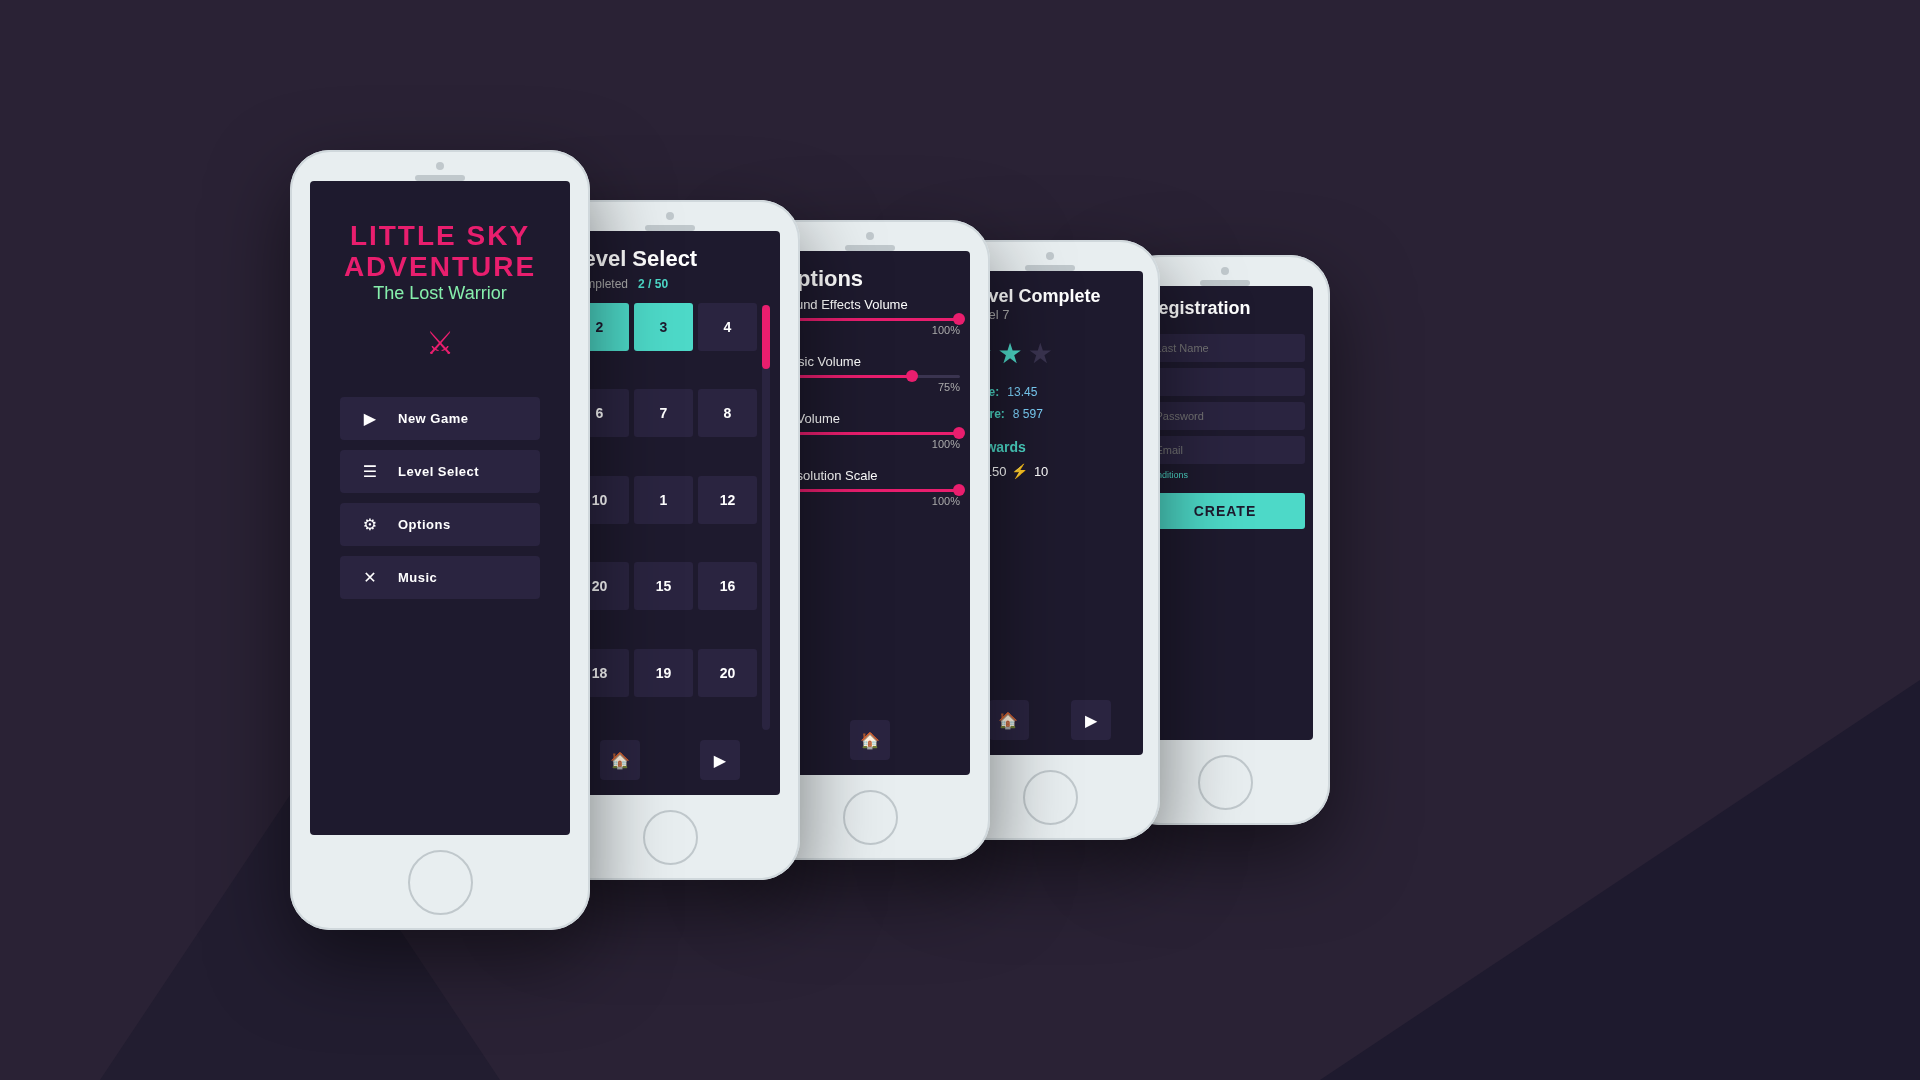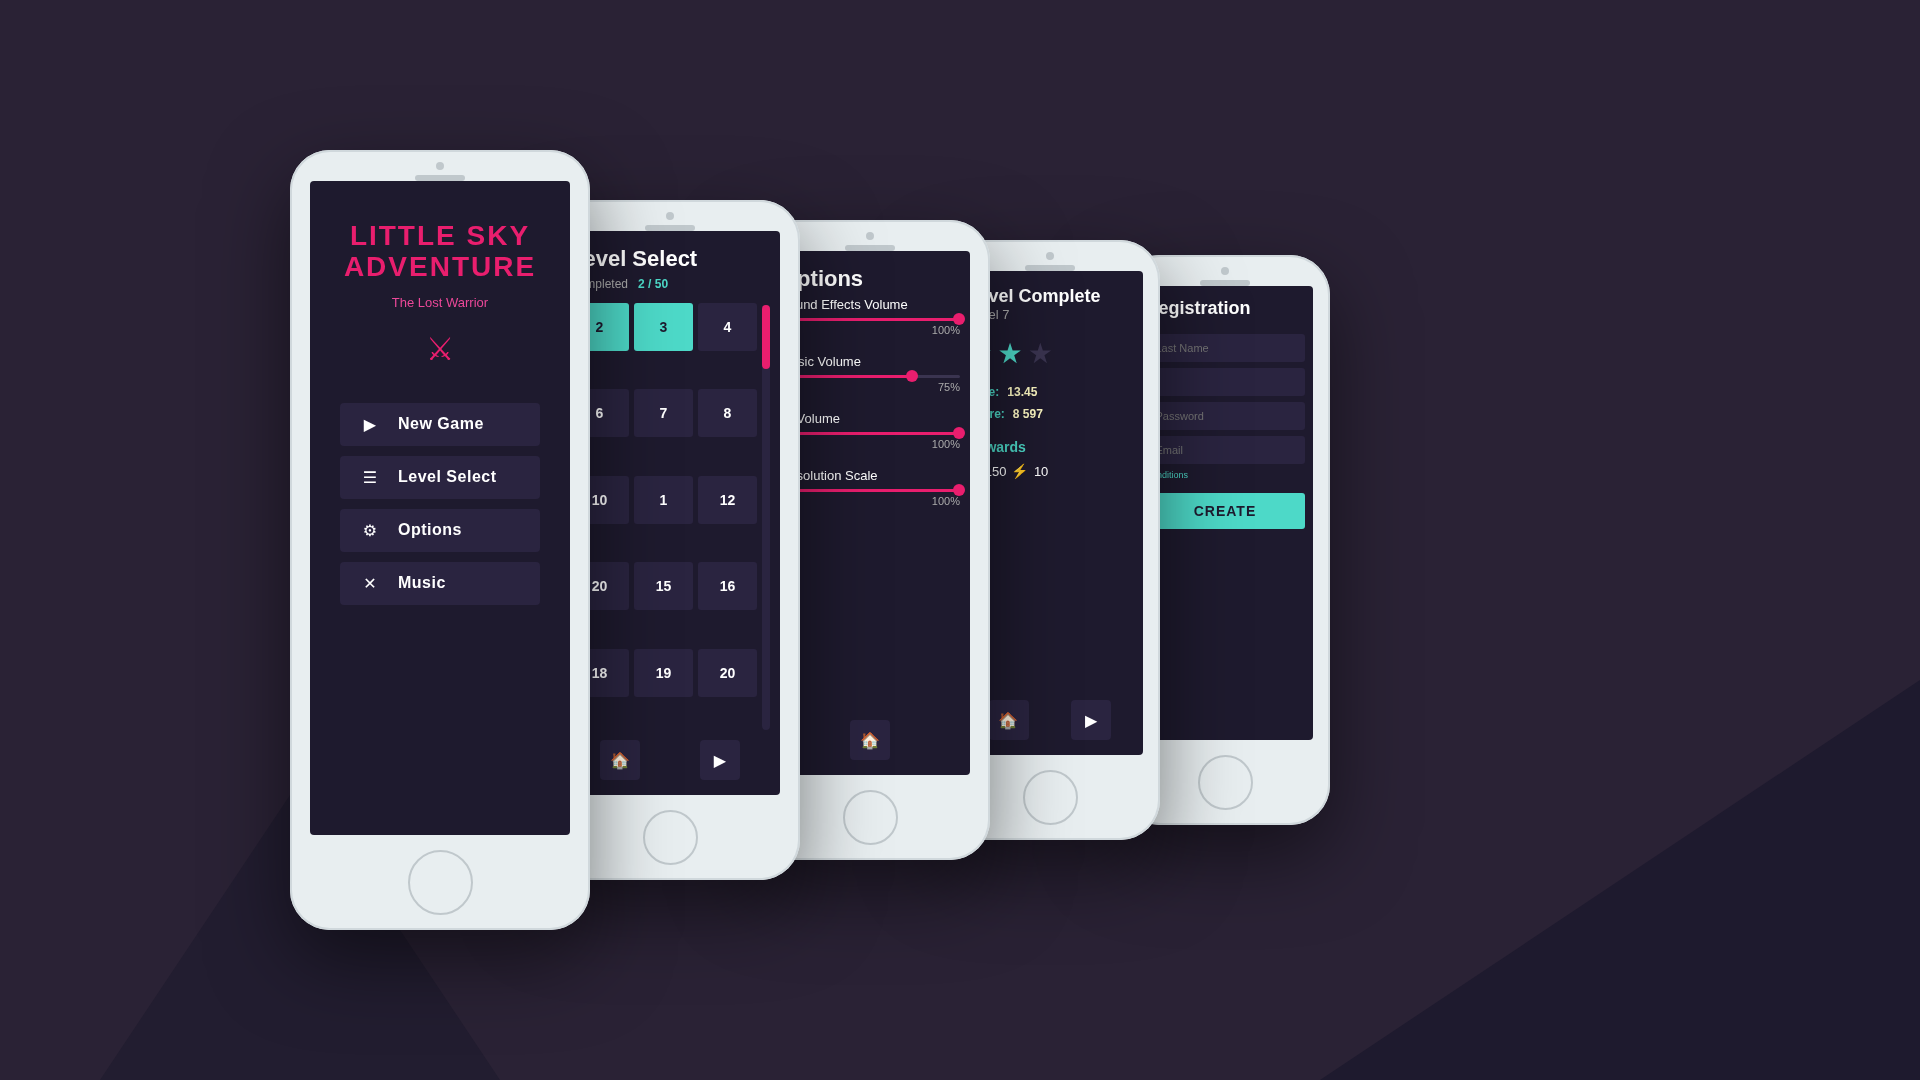--- a/index.html
+++ b/index.html
@@ -174,23 +174,23 @@
       color: #e91e6e;
       font-size: 28px;
       font-weight: 900;
       text-align: center;
       line-height: 1.1;
       margin-top: 20px;
       text-transform: uppercase;
       letter-spacing: 2px;
     }
     .game-subtitle {
-      color: #ec4899;
-      font-size: 13px;
-      margin-top: 12px;
+      color: #86efac;
+      font-size: 18px;
+      margin-top: 0;
       margin-bottom: 20px;
     }
     .crossed-swords {
       font-size: 32px;
       color: #e91e6e;
       margin-bottom: 30px;
       transform: rotate(0deg);
     }
     .menu-item {
       display: flex;
@@ -203,21 +203,21 @@
       gap: 18px;
       cursor: pointer;
     }
     .menu-icon {
       color: white;
       font-size: 16px;
       width: 20px;
       text-align: center;
     }
     .menu-label {
-      font-size: 16px;
+      font-size: 13px;
       font-weight: 600;
       color: white;
       letter-spacing: 0.5px;
     }
 
     
     .level-select-screen {
       padding: 15px 10px;
     }
     .screen-title {
@@ -335,21 +335,21 @@
     .star.filled { color: #4dd9c8; }
     .star.empty { color: #3a3450; }
     .stat-row {
       display: flex;
       gap: 8px;
       align-items: center;
       margin-bottom: 8px;
       font-size: 12px;
     }
     .stat-label { color: #4dd9c8; font-weight: 700; }
-    .stat-value { color: #fef9c3; font-weight: bold; }
+    .stat-value { color: #7dd3fc; }
     .rewards-title {
       color: #4dd9c8;
       font-size: 14px;
       font-weight: 700;
       margin: 10px 0 8px;
     }
     .reward-item {
       display: flex;
       align-items: center;
       gap: 5px;

